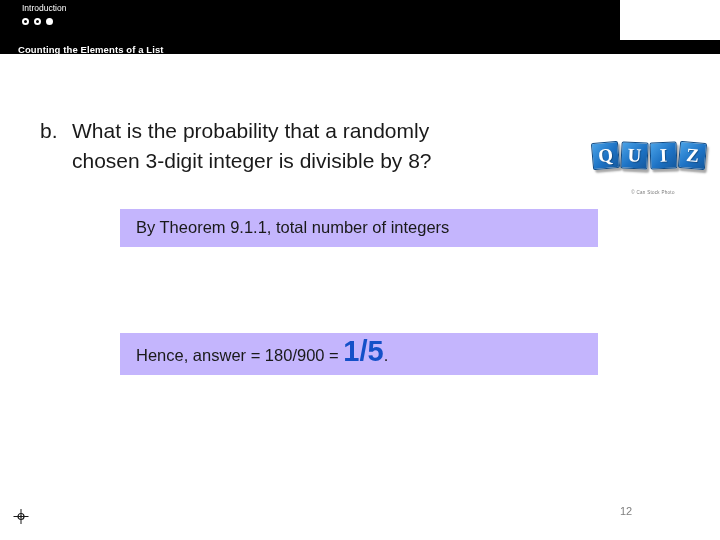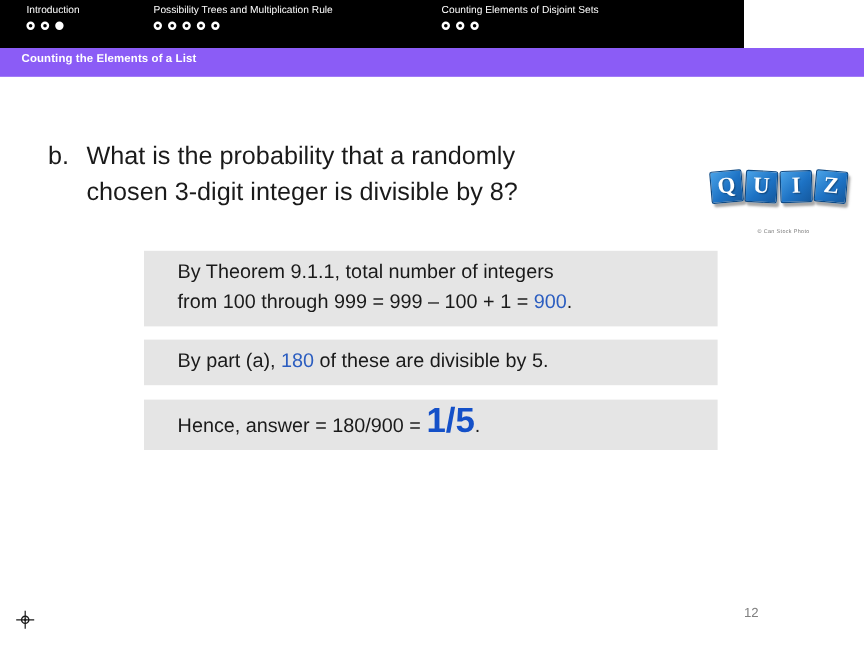--- a/index.html
+++ b/index.html
@@ -54,22 +54,22 @@
   .dot.filled {
     background: #ffffff;
     border: 2px solid #ffffff;
   }
 
   
   .banner {
     position: absolute;
     left: 0; top: 40px;
     width: 720px;
-    height: 24px;
-    background: #8b5cf6;
+    height: 14px;
+    background: #000000;
   }
   .banner-text {
     position: absolute;
     left: 18px;
     top: 4px;
     font-size: 9.5px;
     font-weight: bold;
     color: #ffffff;
     letter-spacing: 0.1px;
     white-space: nowrap;
@@ -102,23 +102,23 @@
     display: inline-block;
     width: 452px;
     vertical-align: top;
   }
 
   
   .answer-box {
     position: absolute;
     left: 120px;
     width: 478px;
-    background: #e5e5e5;
+    background: #c4b5fd;
     box-sizing: border-box;
-    padding: 6px 12px 7px 28px;
+    padding: 6px 12px 7px 16px;
     font-size: 16.5px;
     color: #1a1a1a;
     line-height: 25px;
   }
   #answer-box-1 { top: 135px; }
   #answer-box-2 { top: 209px; }
   #answer-box-3 { top: 259px; }
 
   .hl-blue {
     color: #2b5dc0;
@@ -206,61 +206,39 @@
 
   <div class="nav-section" style="left:22px;">
     <div class="nav-title">Introduction</div>
     <div class="dots">
       <div class="dot hollow"></div>
       <div class="dot hollow"></div>
       <div class="dot filled"></div>
     </div>
   </div>
 
-  <div class="nav-section" style="left:128px;">
-    <div class="nav-title">Possibility Trees and Multiplication Rule</div>
-    <div class="dots">
-      <div class="dot hollow"></div>
-      <div class="dot hollow"></div>
-      <div class="dot hollow"></div>
-      <div class="dot hollow"></div>
-      <div class="dot hollow"></div>
-    </div>
-  </div>
-
-  <div class="nav-section" style="left:368px;">
-    <div class="nav-title">Counting Elements of Disjoint Sets</div>
-    <div class="dots">
-      <div class="dot hollow"></div>
-      <div class="dot hollow"></div>
-      <div class="dot hollow"></div>
-    </div>
-  </div>
+
 
 
 </div>
 
 <div class="banner">
   <div class="banner-text">Counting the Elements of a List</div>
 </div>
 
 <div class="slide-body">
 
   <div class="question">
     <span class="q-label">b.</span><span class="q-text"><span>What is the probability that a randomly</span><br><span>chosen 3-digit integer is divisible by 8?</span></span>
   </div>
 
   <div class="answer-box" id="answer-box-1">
     <div>By Theorem 9.1.1, total number of integers</div>
-    <div><span>from 100 through 999 = 999 – 100 + 1 = </span><span class="hl-blue">900</span><span>.</span></div>
-  </div>
-
-  <div class="answer-box" id="answer-box-2">
-    <div><span>By part (a), </span><span class="hl-blue">180</span><span> of these are divisible by 5.</span></div>
-  </div>
+  </div>
+
 
   <div class="answer-box" id="answer-box-3">
     <div><span>Hence, answer = 180/900 = </span><span class="hl-blue-big">1/5</span><span>.</span></div>
   </div>
 
   <div class="quiz-logo">
     <div class="quiz-blocks">
       <div class="quiz-block">
           <span>Q</span>
         </div>

